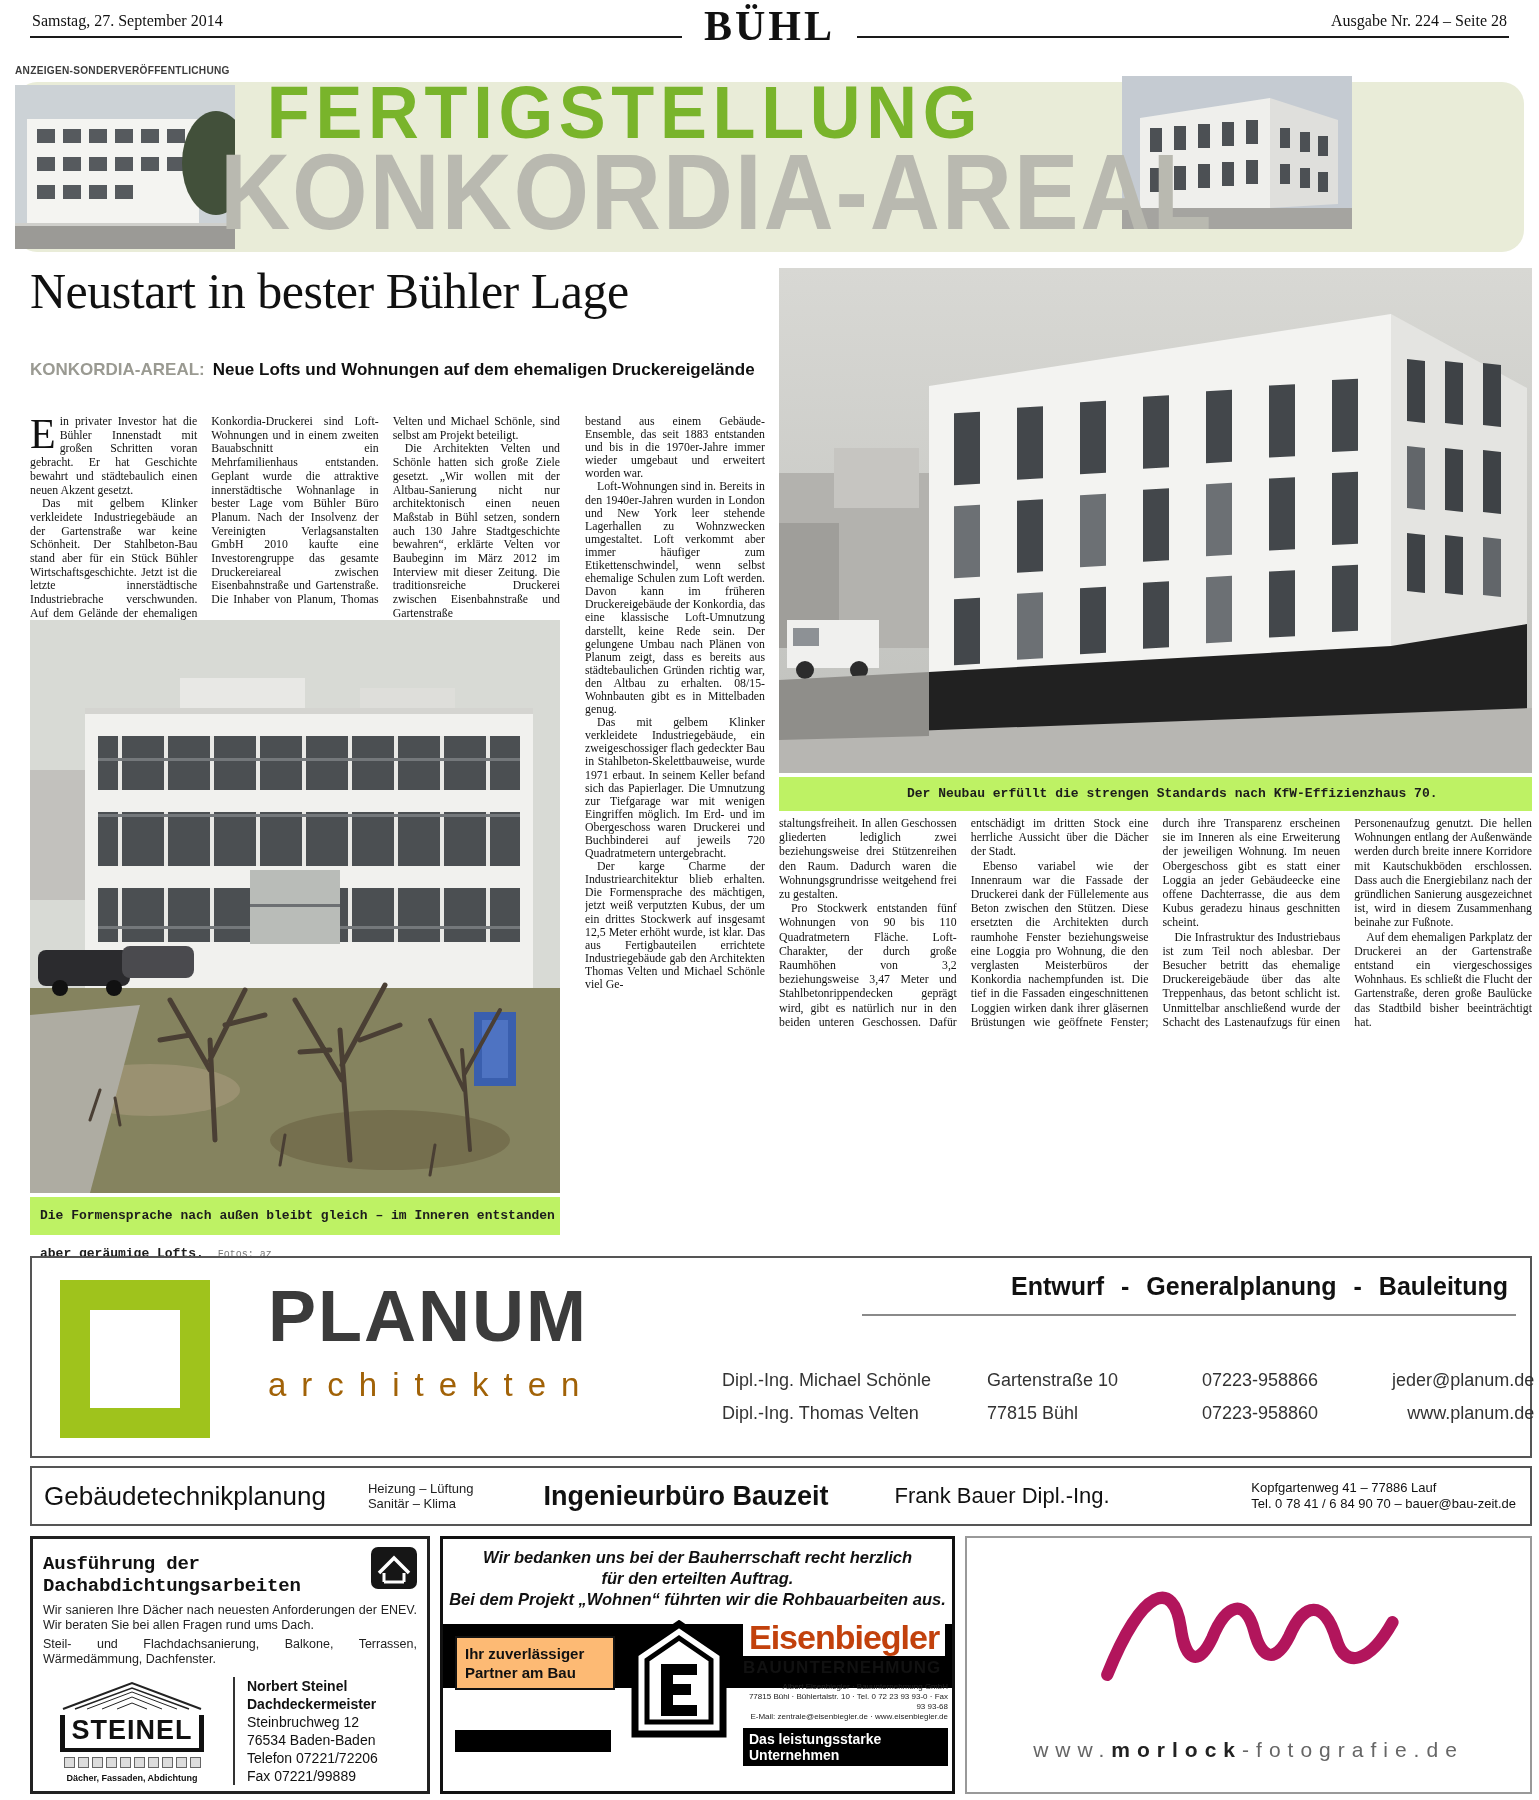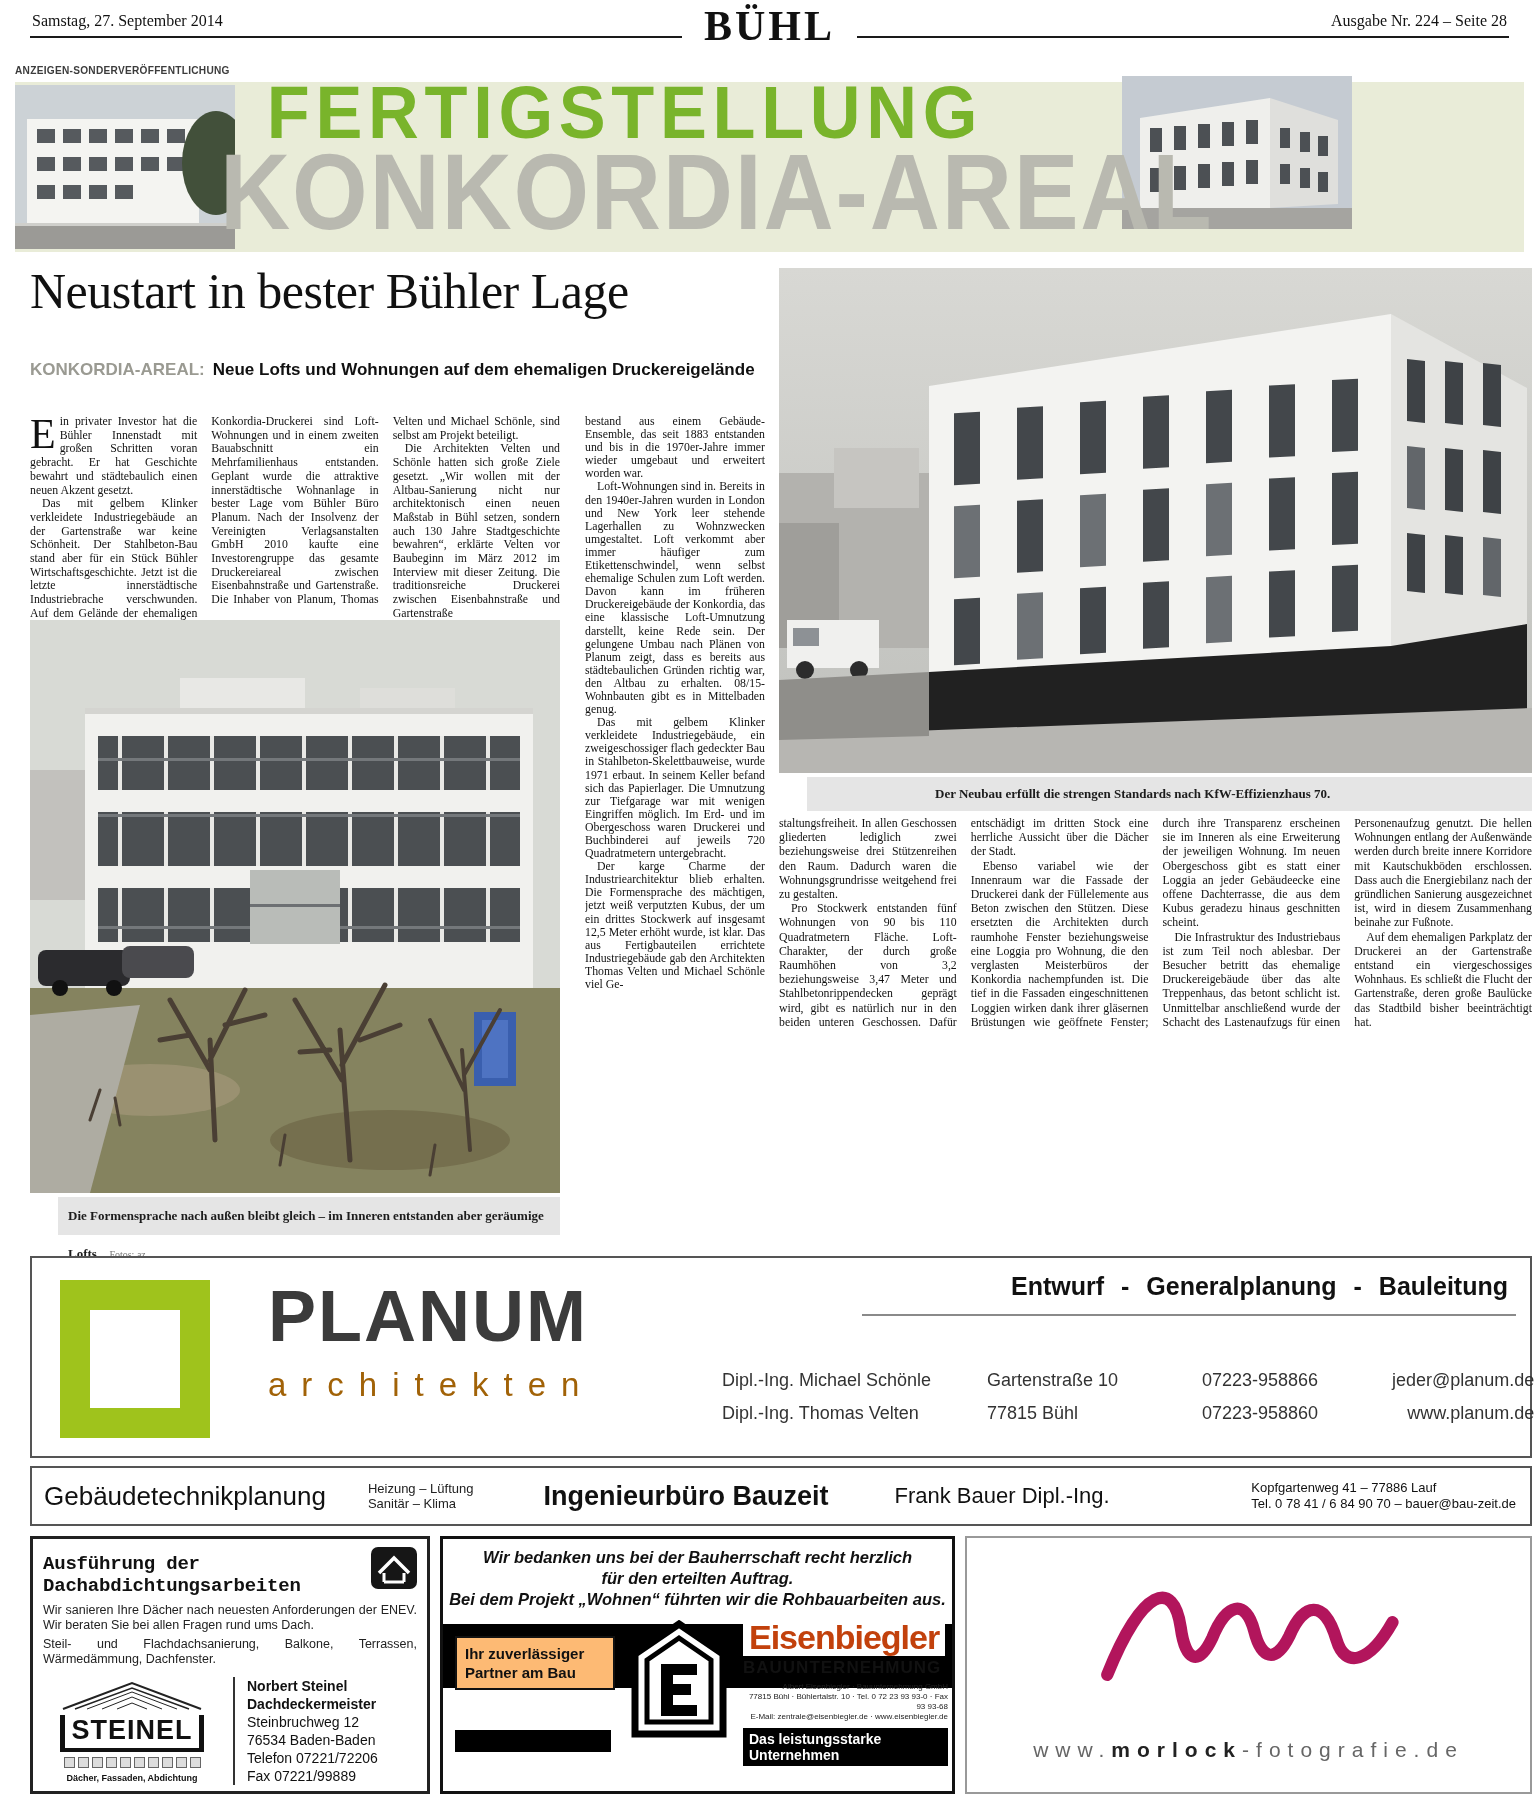--- a/index.html
+++ b/index.html
@@ -11,43 +11,43 @@
   .hdr-date{position:absolute;left:32px;top:12px;font-size:16px;}
   .hdr-issue{position:absolute;right:32px;top:12px;font-size:16px;}
   .masthead{position:absolute;left:0;right:0;top:2px;text-align:center;pointer-events:none;}
   .masthead span{display:inline-block;background:#fff;padding:0 22px;font-size:42px;font-weight:bold;
         letter-spacing:3px;font-family:"Liberation Serif",serif;}
 
   
   .preheader{position:absolute;left:15px;top:64px;font-family:"Liberation Sans",sans-serif;
         font-size:11px;font-weight:bold;color:#3c3c3c;letter-spacing:.3px;transform:scaleX(.92);
         transform-origin:left;}
-  .banner{position:absolute;left:15px;top:82px;width:1509px;height:170px;background:#e9ecd8;}
+  .banner{position:absolute;left:15px;top:82px;width:1509px;height:170px;background:#e9ecd8;border-radius:22px;}
   .banner-photo-left{position:absolute;left:0;top:3px;width:220px;height:164px;}
   .banner-photo-right{position:absolute;left:1107px;top:-6px;width:230px;height:153px;}
   .banner-l1{position:absolute;left:160px;top:-2px;width:900px;text-align:center;
         font-family:"Liberation Sans",sans-serif;font-weight:bold;font-size:74px;line-height:66px;
         letter-spacing:6px;transform:scaleX(.95);}
   .banner-l2{position:absolute;left:205px;top:60px;font-family:"Liberation Sans",sans-serif;
         font-weight:bold;font-size:108px;line-height:100px;letter-spacing:2px;transform:scaleX(.9);
         transform-origin:left;white-space:nowrap;}
 
   
   .headline{position:absolute;left:30px;top:262px;margin:0;font-weight:normal;font-size:50px;
         letter-spacing:-.5px;font-family:"Liberation Serif",serif;}
   .kicker{position:absolute;left:30px;top:360px;font-family:"Liberation Sans",sans-serif;
         font-size:17px;font-weight:bold;white-space:nowrap;}
   .kicker .k-label{color:#9a9a92;margin-right:8px;}
 
   
   figure{margin:0;padding:0;}
   .photo-right{position:absolute;left:779px;top:268px;width:753px;}
   .photo-left{position:absolute;left:30px;top:620px;width:530px;}
-  .caption{background:#e5e5e5;font-family:Liberation Serif, serif;font-size:13px;
-        font-weight:bold;color:#1c1c1c;margin-left:28px;}
+  .caption{background:#bef264;font-family:Liberation Mono, monospace;font-size:13px;
+        font-weight:bold;color:#1c1c1c;}
   .photo-right .caption{height:34px;line-height:34px;text-align:left;padding-left:128px;}
   .photo-left .caption{height:38px;line-height:38px;padding-left:10px;}
   .caption .credit{font-weight:normal;font-size:10px;color:#777;margin-left:6px;}
 
   
   .flow{position:absolute;text-align:justify;overflow:hidden;}
   .flow p{margin:0;text-indent:12px;}
   .flow p:first-child{text-indent:0;}
   .flow-a{left:30px;top:415px;width:530px;height:206px;column-count:3;column-gap:14px;
         font-size:11.8px;line-height:13.7px;}

